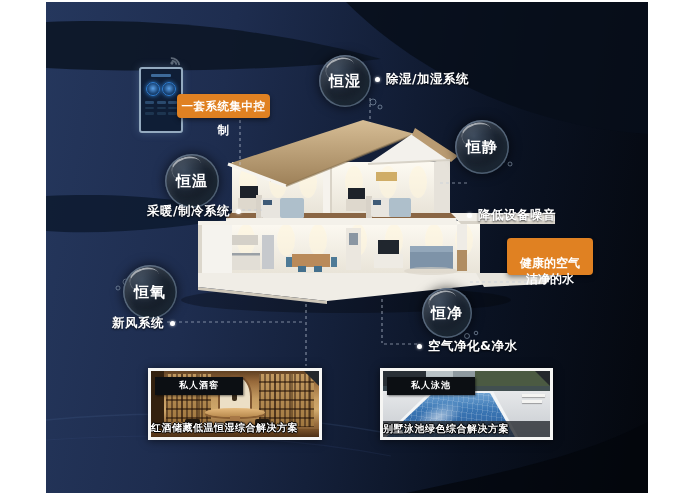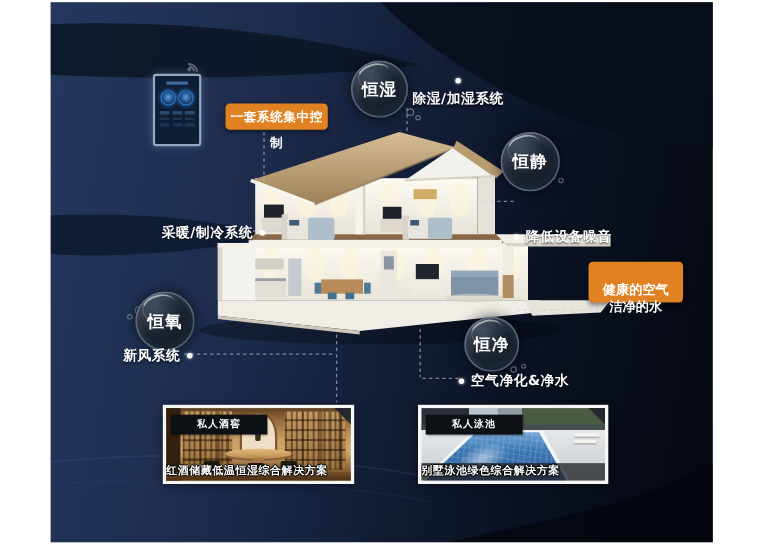--- a/index.html
+++ b/index.html
@@ -35,21 +35,21 @@
   .feature-label {
     position:absolute; display:flex; align-items:center; gap:6px;
     color:#fff; font-size:12.5px; font-weight:bold; letter-spacing:.5px;
     text-shadow:0 1px 2px rgba(0,0,0,.8); white-space:nowrap;
   }
   .dot { width:5px; height:5px; border-radius:50%; background:#fff; box-shadow:0 0 3px rgba(255,255,255,.8); flex:0 0 auto; }
 
   
   .badge {
     position:absolute; background:#e08122; color:#fff; font-weight:bold;
-    border-radius:4px; text-align:center; box-shadow:0 2px 5px rgba(0,0,0,.45);margin-left:28px;
+    border-radius:4px; text-align:center; box-shadow:0 2px 5px rgba(0,0,0,.45);
   }
   .badge.one-line { left:131px; top:92px; width:93px; height:24px; font-size:11.5px; line-height:24px; letter-spacing:.5px; }
   .badge.two-line { left:461px; top:236px; width:86px; height:37px; font-size:12px; line-height:16px; padding-top:17px; }
 
   
   .phone {
     position:absolute; left:93px; top:65px; width:44px; height:66px;
     background:#0f1e36; border:2px solid #94aabf; border-radius:3px;
     box-shadow:0 0 9px rgba(130,170,210,.30); padding:4px 4px;
   }
@@ -314,28 +314,31 @@
     <div>健康的空气</div>
     <div>洁净的水</div>
   </div>
 
   <div class="bubble" style="left:273px;top:53px;width:52px;height:52px;justify-content:center;">
     <span>恒湿</span>
   </div>
   <div class="bubble" style="left:409px;top:118px;width:54px;height:54px;">
     <span>恒静</span>
   </div>
+  <div class="bubble" style="left:119px;top:152px;width:54px;height:54px;">
+    <span>恒温</span>
+  </div>
   <div class="bubble" style="left:77px;top:263px;width:54px;height:54px;">
     <span>恒氧</span>
   </div>
   <div class="bubble" style="left:376px;top:286px;width:50px;height:50px;">
     <span>恒净</span>
   </div>
 
-  <div class="feature-label" style="left:329px;top:69px;flex-direction:column;">
+  <div class="feature-label" style="left:329px;top:69px;">
     <span class="dot"></span>
     <span>除湿/加湿系统</span>
   </div>
   <div class="feature-label" style="left:421px;top:173px;margin-top:32px;">
     <span class="dot"></span>
     <span>降低设备噪音</span>
   </div>
   <div class="feature-label" style="left:101px;top:201px;">
     <span>采暖/制冷系统</span>
     <span class="dot"></span>

